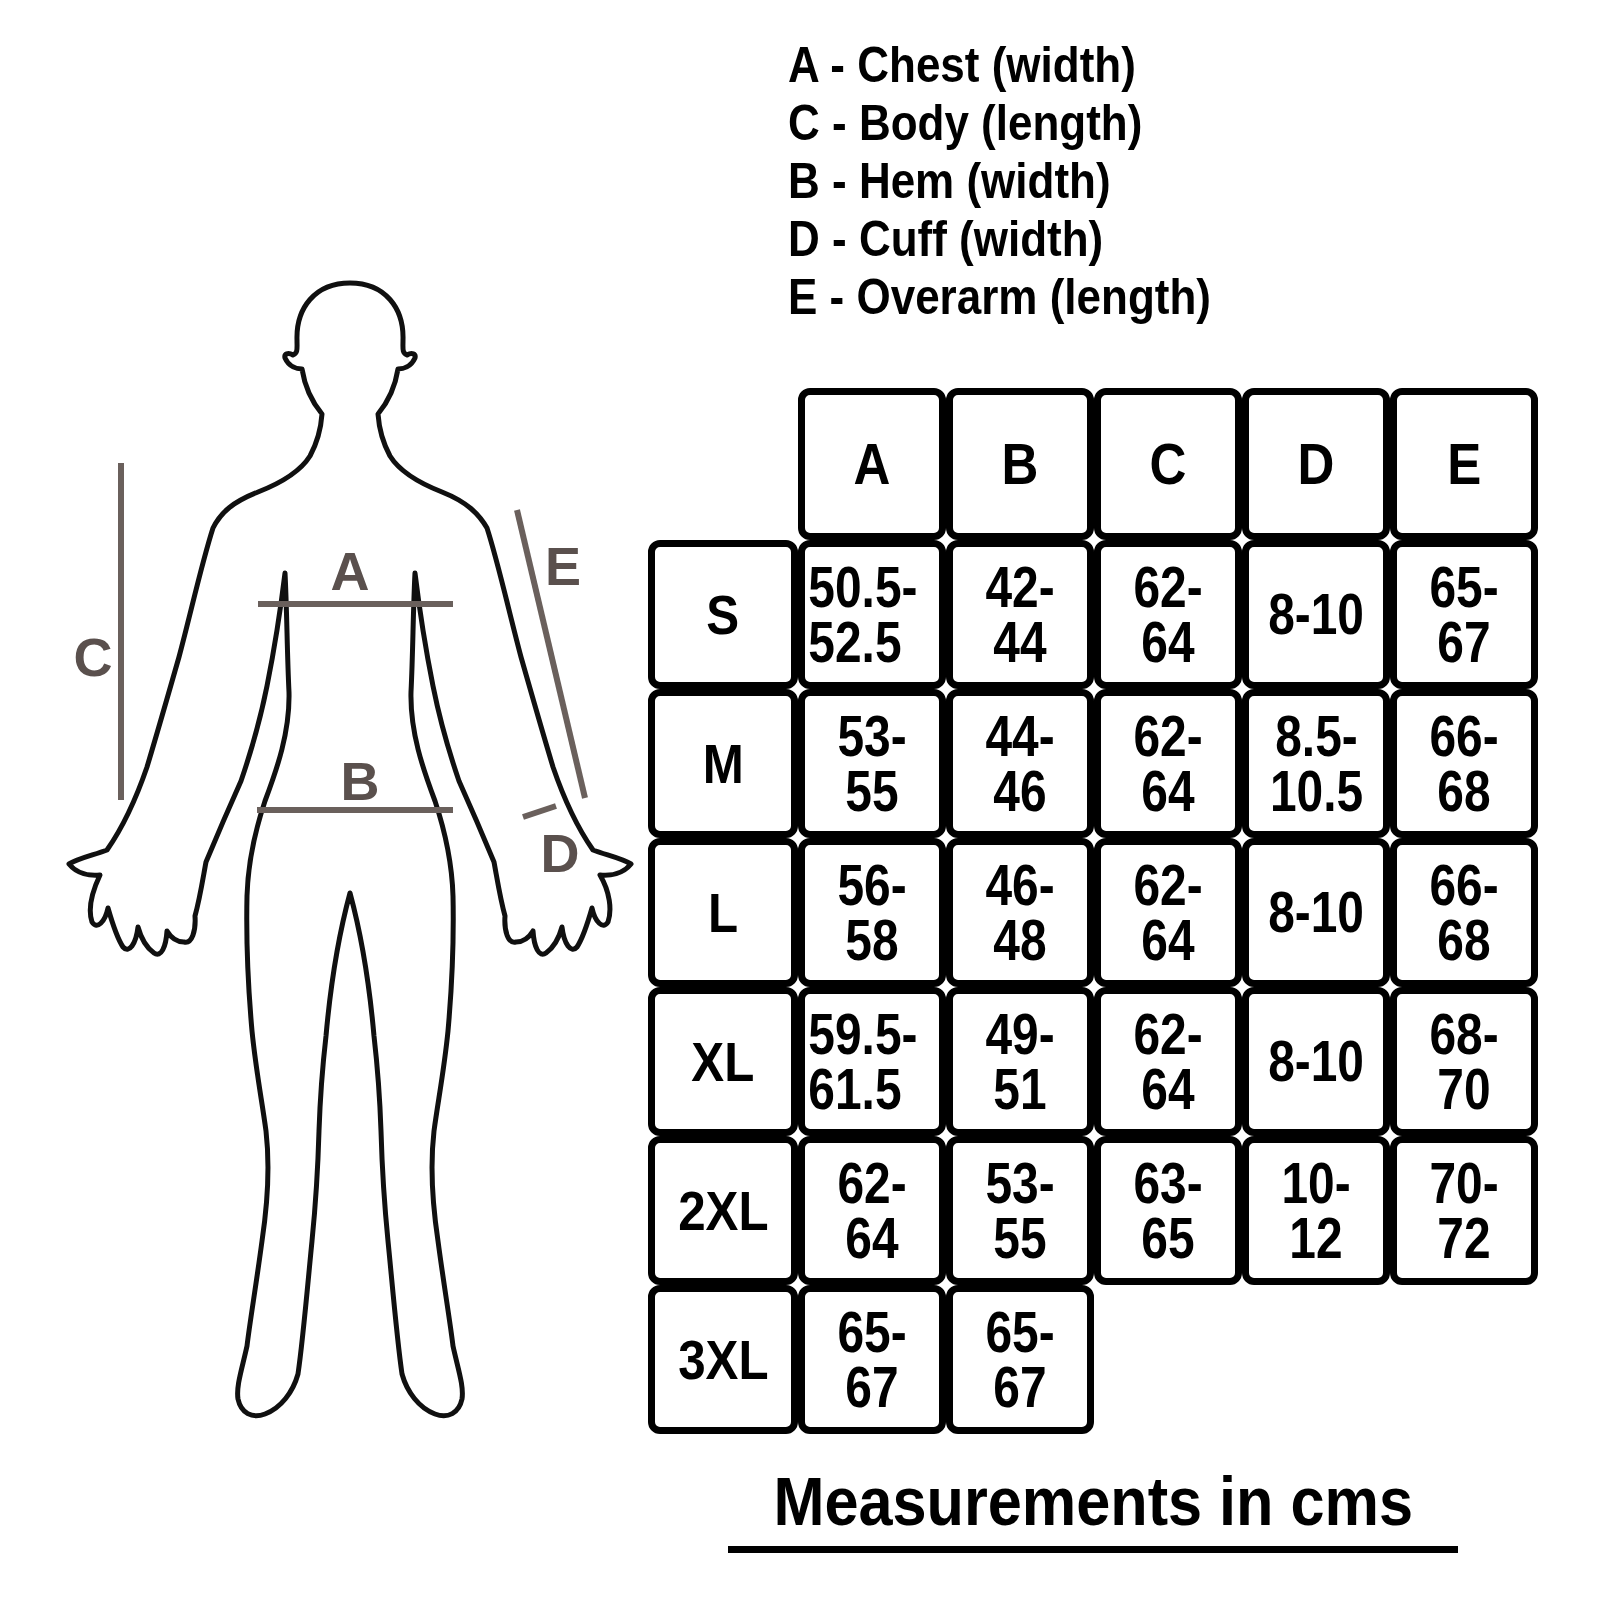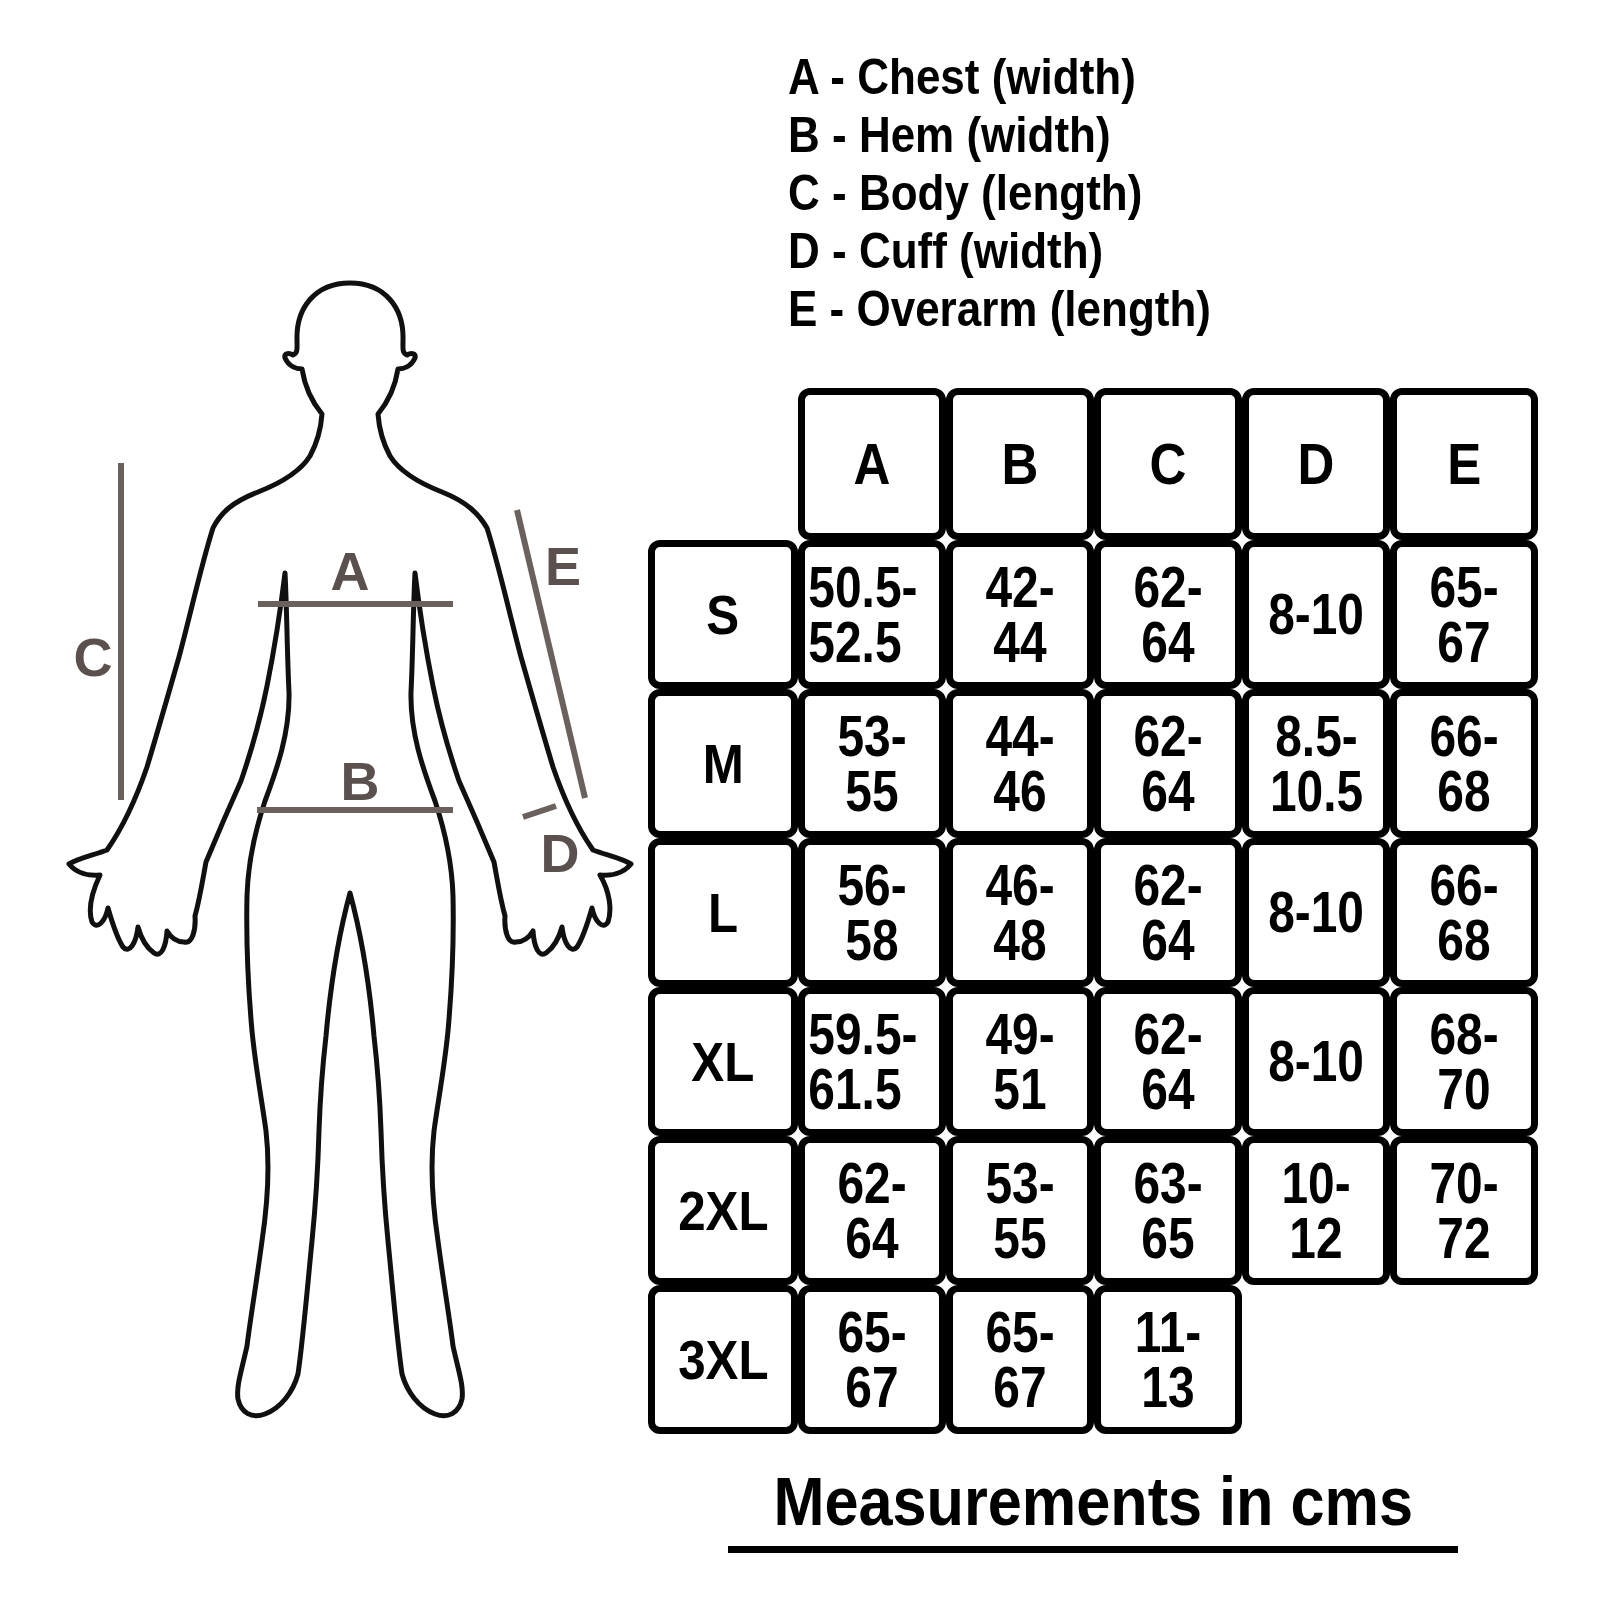--- a/index.html
+++ b/index.html
@@ -5,21 +5,21 @@
   html,body{margin:0;padding:0;background:#fff;}
   .canvas{
     position:relative;width:1600px;height:1600px;background:#fff;overflow:hidden;
     font-family:"Liberation Sans",sans-serif;color:#000;
   }
 
   
   .figure-svg{position:absolute;left:0;top:0;width:660px;height:1600px;}
 
   
-  .legend{position:absolute;left:788px;top:48px;}
+  .legend{position:absolute;left:788px;top:36px;}
   .legend-line{height:58px;line-height:58px;font-size:50px;font-weight:bold;white-space:nowrap;}
   .legend-line .cond{display:inline-block;transform:scaleX(0.88);transform-origin:left center;}
 
   
   .size-table{
     position:absolute;left:648px;top:388px;
     display:grid;
     grid-template-columns:150px 148px 148px 148px 148px 148px;
     grid-template-rows:152px 149px 149px 149px 149px 149px 149px;
   }
@@ -142,22 +142,22 @@
 
     <text class="fig-label" x="350" y="590" text-anchor="middle">A</text>
     <text class="fig-label" x="360" y="800" text-anchor="middle">B</text>
     <text class="fig-label" x="93" y="676" text-anchor="middle">C</text>
     <text class="fig-label" x="560" y="872" text-anchor="middle">D</text>
     <text class="fig-label" x="563" y="585" text-anchor="middle">E</text>
   </svg>
 
   <div class="legend">
     <div class="legend-line"><span class="cond">A - Chest (width)</span></div>
+    <div class="legend-line"><span class="cond">C - Body (length)</span></div>
     <div class="legend-line"><span class="cond">B - Hem (width)</span></div>
-    <div class="legend-line"><span class="cond">C - Body (length)</span></div>
     <div class="legend-line"><span class="cond">D - Cuff (width)</span></div>
     <div class="legend-line"><span class="cond">E - Overarm (length)</span></div>
   </div>
 
   <div class="size-table">
 
     <div class="cell blank"></div>
     <div class="cell hdr">
         <span class="cond2">A</span>
       </div>
@@ -274,23 +274,20 @@
 
     <div class="cell size">
         <span class="cond2">3XL</span>
       </div>
     <div class="cell valcell">
         <span class="cond2">65-67</span>
       </div>
     <div class="cell valcell">
         <span class="cond2">65-67</span>
       </div>
-    <div class="cell valcell">
-        <span class="cond2">11-13</span>
-      </div>
 
   </div>
 
   <div class="footer">
     <span class="footer-inner"><span class="cond">Measurements in cms</span></span>
   </div>
 
 </div>
 
 </body></html>

